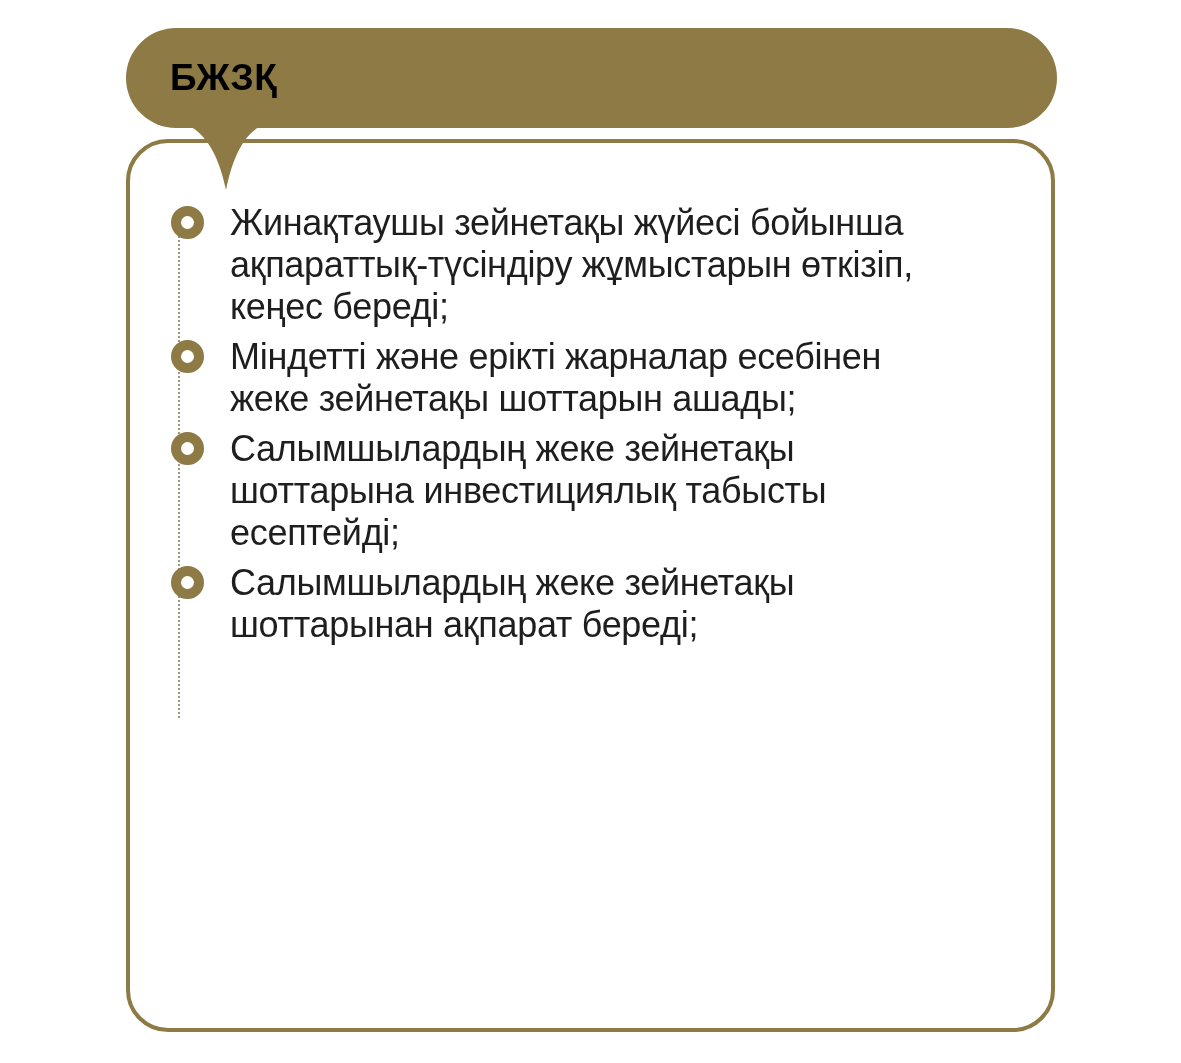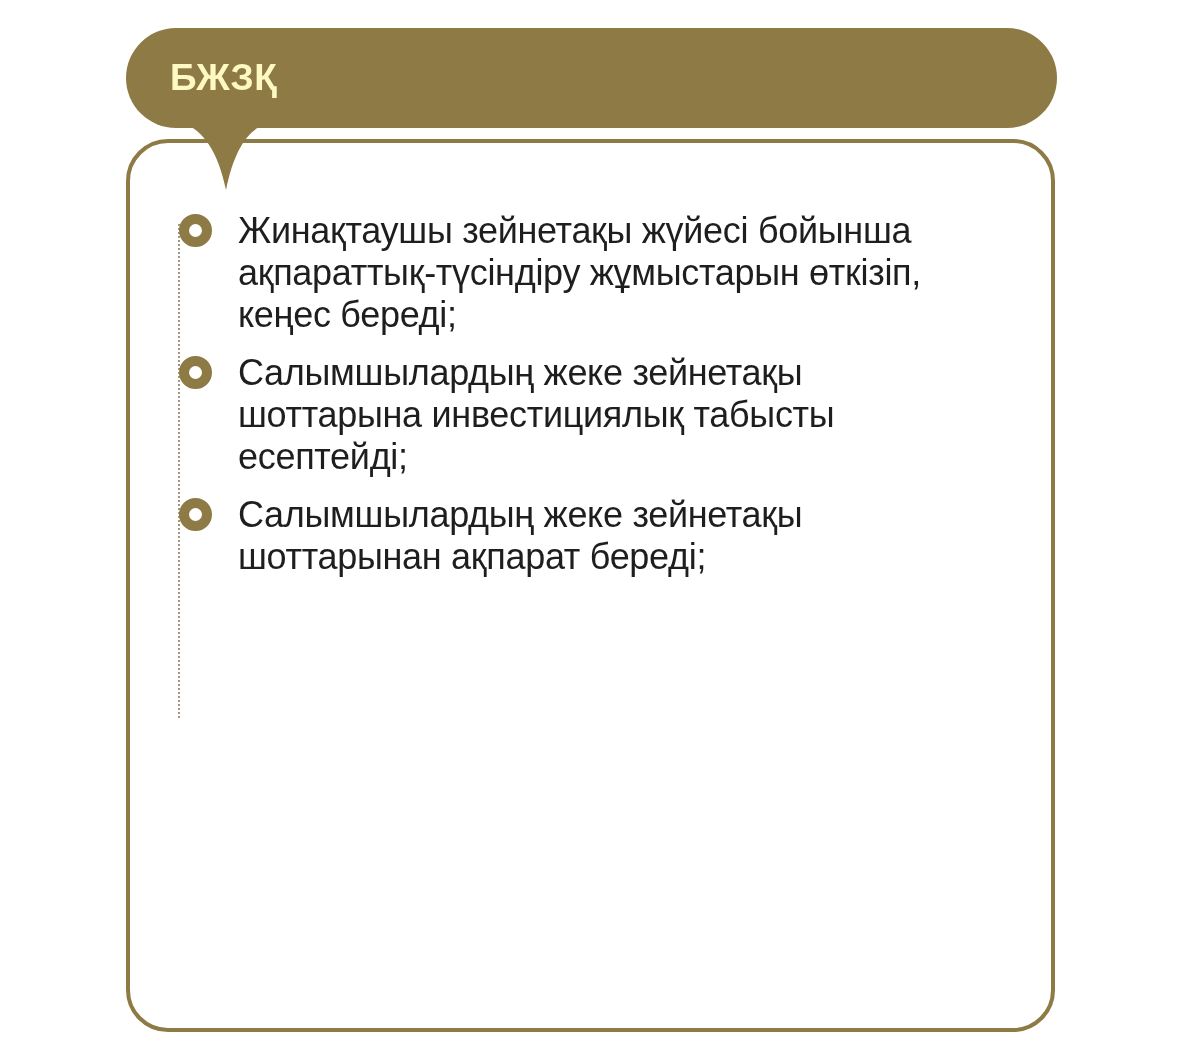--- a/index.html
+++ b/index.html
@@ -22,21 +22,21 @@
     width: 931px;
     height: 100px;
     background: #8d7a45;
     border-radius: 54px;
     display: flex;
     align-items: center;
     padding-left: 44px;
     box-sizing: border-box;
   }
   .header-title {
-    color: #fef9c3;
+    color: #000000;
     font-size: 37px;
     font-weight: bold;
     letter-spacing: 0.5px;
   }
   .bubble-tail {
     position: absolute;
     left: 185px;
     top: 124px;
     width: 80px;
     height: 68px;
@@ -64,21 +64,21 @@
   }
   .items-list {
     position: absolute;
     left: 222px;
     top: 194px;
     width: 800px;
     z-index: 2;
   }
   .item {
     position: relative;
-    margin: 16px;
+    margin: 8px;
   }
   .item-text {
     display: block;
     white-space: pre-line;
     font-size: 36px;
     line-height: 42px;
     letter-spacing: -0.3px;
     color: #1e1e1e;
   }
   .bullet {
@@ -112,20 +112,25 @@
 
   <div class="items-list">
       <div class="item">
         <span class="bullet"></span>
         <span class="item-text">Жинақтаушы зейнетақы жүйесі бойынша
 ақпараттық-түсіндіру жұмыстарын өткізіп,
 кеңес береді;</span>
       </div>
       <div class="item">
         <span class="bullet"></span>
+        <span class="item-text">Міндетті және ерікті жарналар есебінен
+жеке зейнетақы шоттарын ашады;</span>
+      </div>
+      <div class="item">
+        <span class="bullet"></span>
         <span class="item-text">Салымшылардың жеке зейнетақы
 шоттарына инвестициялық табысты
 есептейді;</span>
       </div>
       <div class="item">
         <span class="bullet"></span>
         <span class="item-text">Салымшылардың жеке зейнетақы
 шоттарынан ақпарат береді;</span>
       </div>
     </div>

